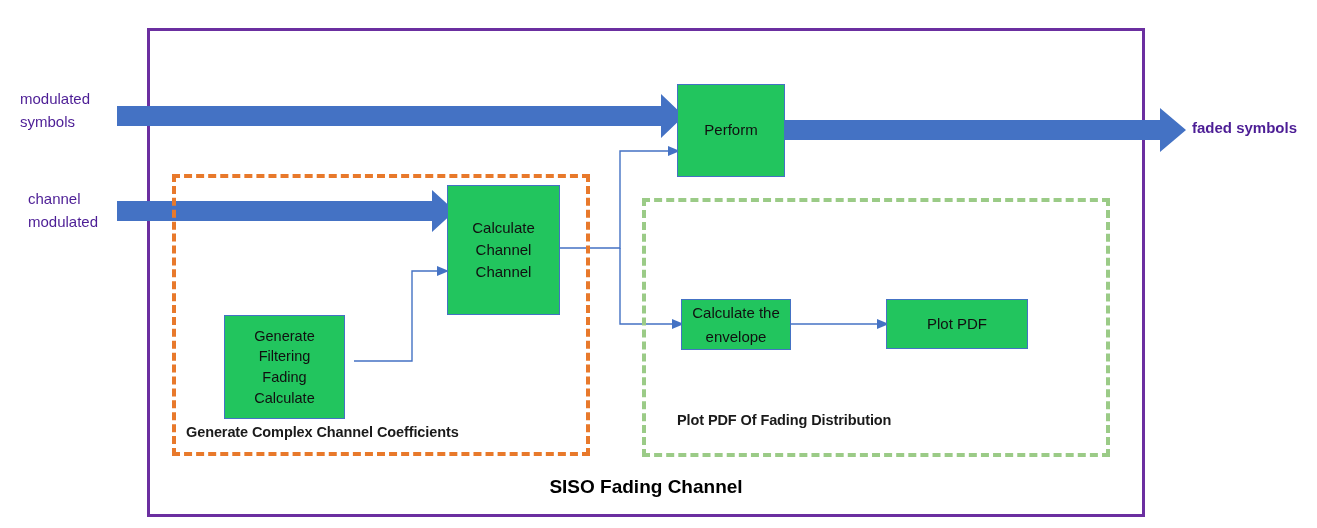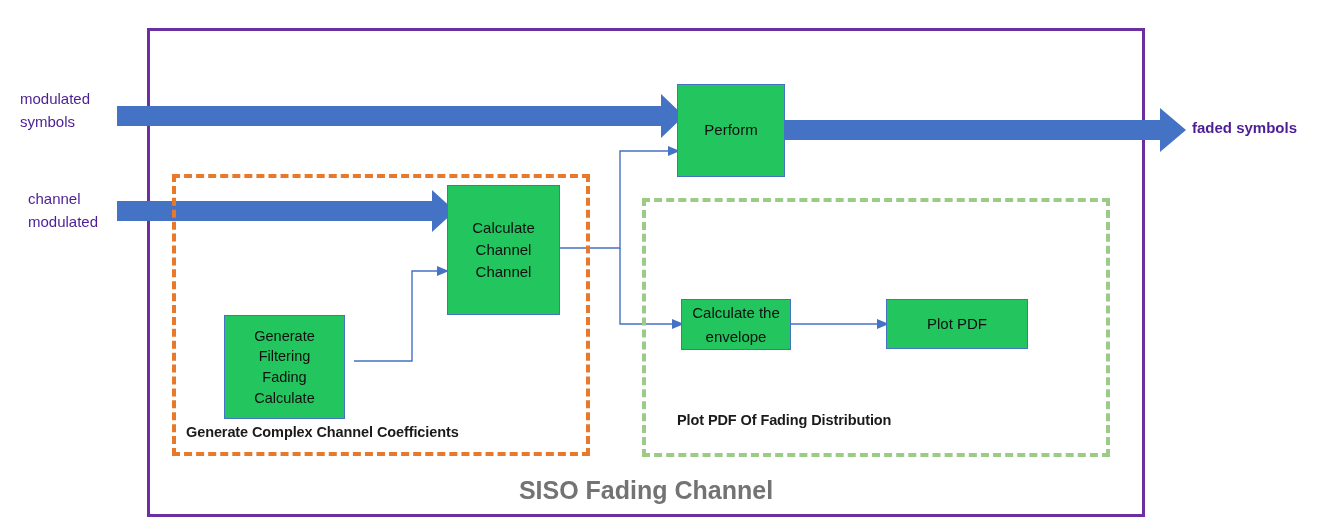--- a/index.html
+++ b/index.html
@@ -198,15 +198,15 @@
   </div>
 
   <div class="io-label" id="label-channel">
     <div>channel</div>
     <div>modulated</div>
   </div>
 
   <div class="io-label" id="label-faded">faded symbols</div>
 
   <div style="position:absolute; left:147px; top:476px; width:998px; text-align:center;
-              font-size:25px; font-weight:bold; color:#737373;">SISO Fading Channel</div>
+              font-size:19px; font-weight:bold; color:#000000;">SISO Fading Channel</div>
 
 </div>
 
 </body></html>

